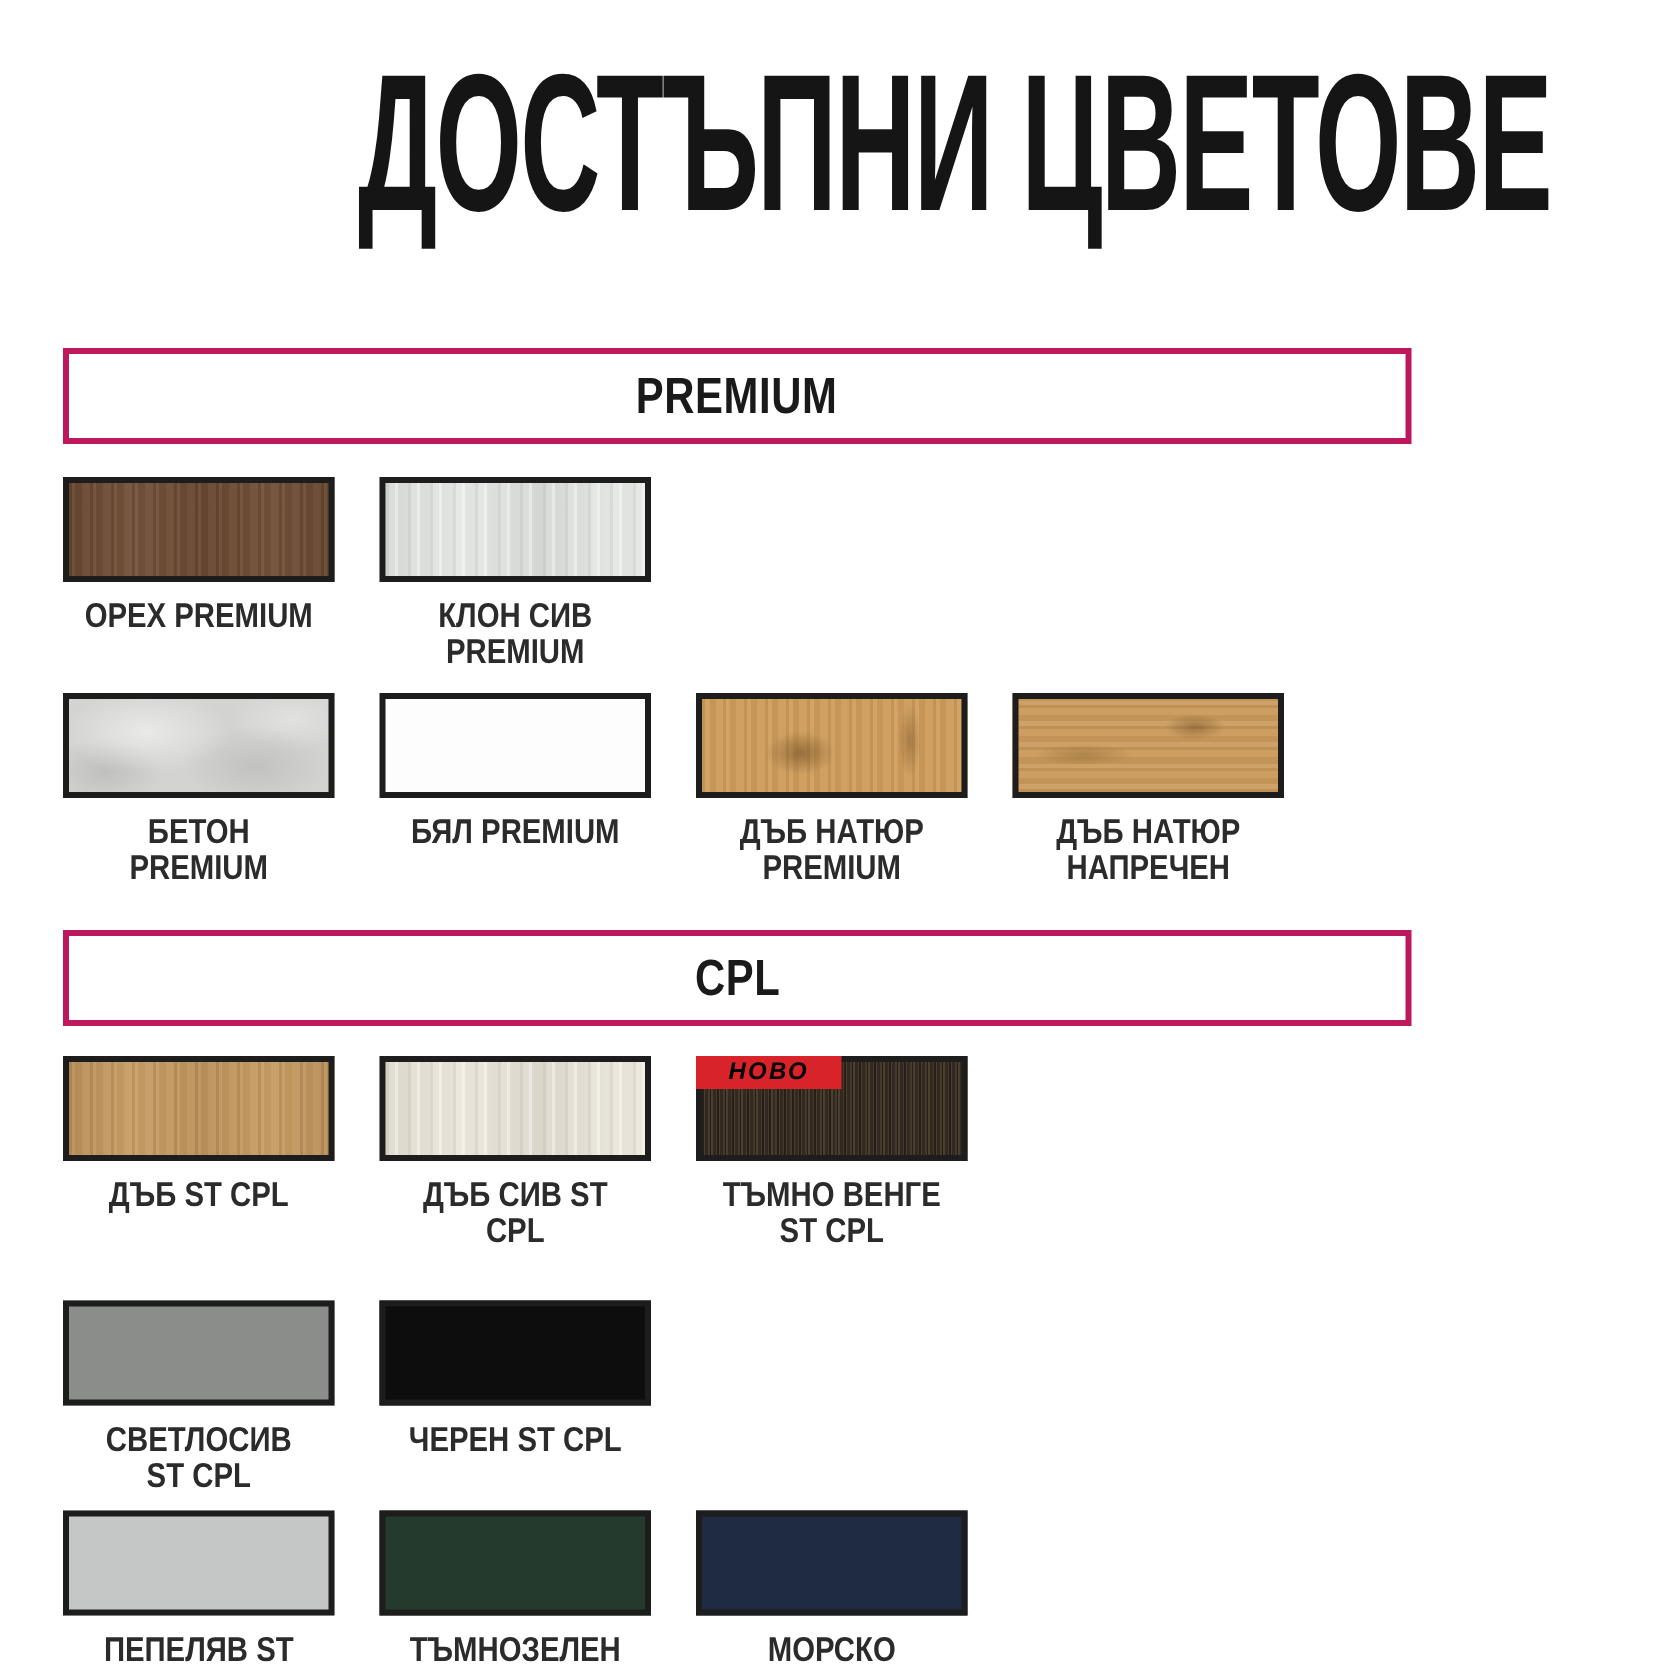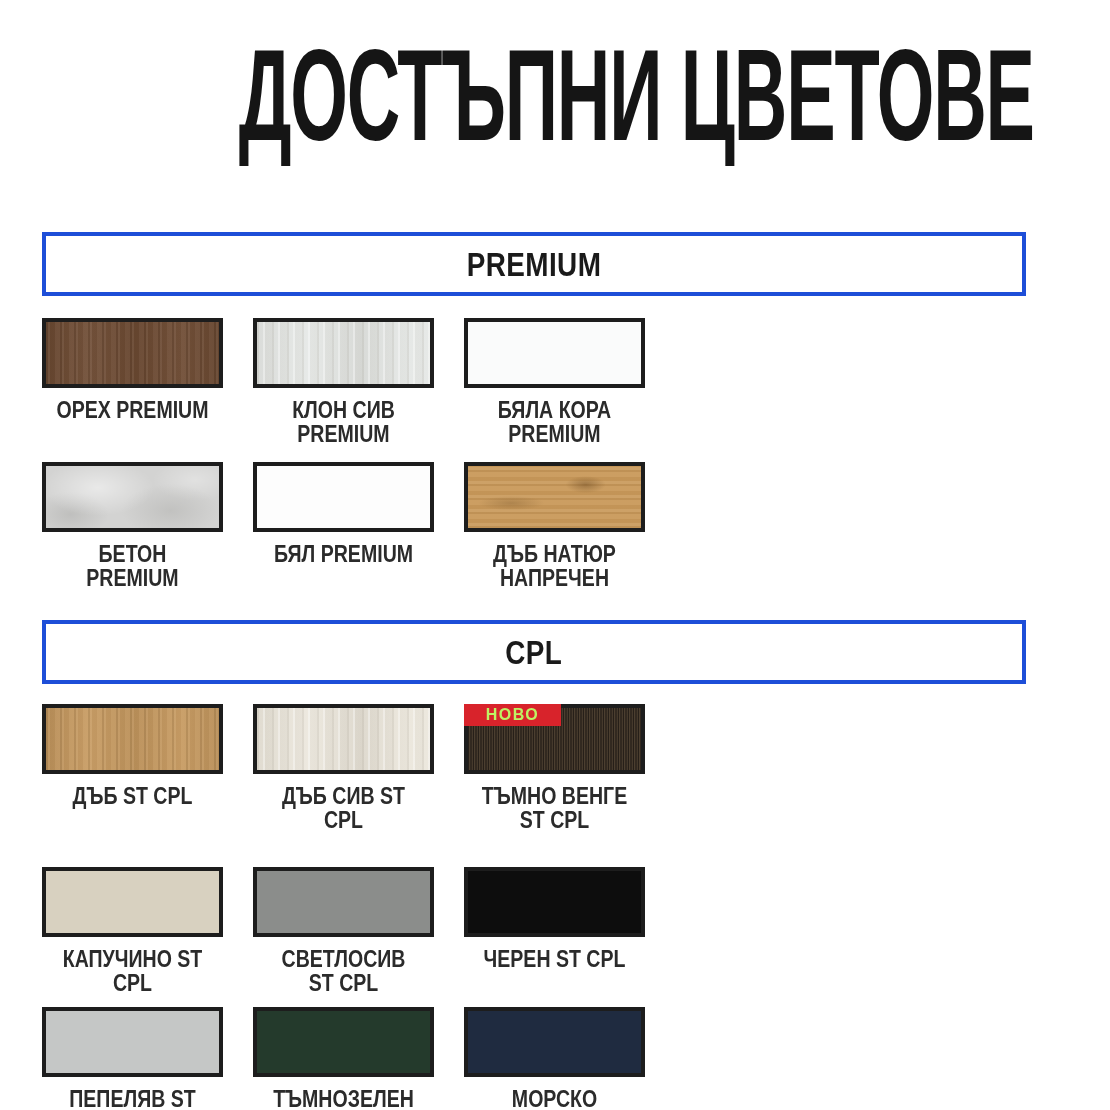--- a/index.html
+++ b/index.html
@@ -16,22 +16,22 @@
     color:#151515; text-align:center;
     letter-spacing:-2px;
     transform:scaleX(0.57);
     white-space:nowrap;
   }
 
   .content { margin-left:42px; width:1025px; }
 
   .bar {
     box-sizing:border-box;
-    width:984px; height:64px;
-    border:4px solid #1d4ed8;
+    width:899px; height:64px;
+    border:4px solid #be185d;
     background:#ffffff;
     display:flex; align-items:center; justify-content:center;
   }
   .bar-premium { margin-top:72px; }
   .bar-cpl { margin-top:30px; }
   .bar-text {
     font-size:34px; font-weight:bold; color:#1a1a1a;
     transform:scaleX(0.82); letter-spacing:0.5px;
   }
 
@@ -57,23 +57,23 @@
     font-size:23px; line-height:24px; font-weight:bold;
     color:#2b2b2b; text-align:center;
     transform:scaleX(0.85);
     white-space:pre-line;
   }
 
   .badge {
     position:absolute; top:-4px; left:-4px;
     width:97px; height:22px;
     background-color:#d8232b;
-    color:#bef264;
+    color:#000000;
     display:flex; align-items:center; justify-content:center;
-    font-size:16px; font-weight:bold; letter-spacing:1.5px;
+    font-size:16px; font-weight:bold; letter-spacing:1.5px;font-style:italic;
   }
 
   
   .tex-plain { background-image:none; }
 
   .tex-wood-v {
     background-image:
       repeating-linear-gradient(90deg,
         rgba(0,0,0,0.08) 0 2px, rgba(255,255,255,0.06) 2px 4px,
         rgba(0,0,0,0.03) 4px 9px, rgba(255,255,255,0.04) 9px 14px),
@@ -150,34 +150,34 @@
 
     <div class="row row1">
       <div class="cell">
         <div class="swatch tex-wood-v" style="background-color: rgb(110, 75, 51);"></div>
         <div class="label">ОРЕХ PREMIUM</div>
       </div>
       <div class="cell">
         <div class="swatch tex-wood-v-light" style="background-color: rgb(227, 230, 228);"></div>
         <div class="label">КЛОН СИВ PREMIUM</div>
       </div>
-      <div class="cell">
-        <div class="swatch tex-plain" style="background-color: rgb(250, 251, 251);"></div>
-        <div class="label">БЯЛА КОРА PREMIUM</div>
-      </div>
     </div>
 
     <div class="row row2">
       <div class="cell">
         <div class="swatch tex-concrete" style="background-color: rgb(211, 211, 210);"></div>
         <div class="label">БЕТОН PREMIUM</div>
       </div>
       <div class="cell">
         <div class="swatch tex-plain" style="background-color: rgb(253, 253, 253);"></div>
         <div class="label">БЯЛ PREMIUM</div>
+      </div>
+      <div class="cell">
+        <div class="swatch tex-oak-v" style="background-color: rgb(205, 155, 89);"></div>
+        <div class="label">ДЪБ НАТЮР PREMIUM</div>
       </div>
       <div class="cell">
         <div class="swatch tex-oak-h" style="background-color: rgb(201, 153, 90);"></div>
         <div class="label">ДЪБ НАТЮР НАПРЕЧЕН</div>
       </div>
     </div>
 
     <div class="bar bar-cpl">
       <span class="bar-text">CPL</span>
     </div>
@@ -194,24 +194,20 @@
       <div class="cell">
         <div class="swatch tex-wenge" style="background-color: rgb(61, 50, 39);">
           <div class="badge" style="background-color: rgb(216, 35, 43);">НОВО</div>
         </div>
         <div class="label">ТЪМНО ВЕНГЕ ST CPL</div>
       </div>
     </div>
 
     <div class="row row4">
       <div class="cell">
-        <div class="swatch tex-plain" style="background-color: rgb(216, 209, 192);"></div>
-        <div class="label">КАПУЧИНО ST CPL</div>
-      </div>
-      <div class="cell">
         <div class="swatch tex-plain" style="background-color: rgb(139, 141, 139);"></div>
         <div class="label">СВЕТЛОСИВ ST CPL</div>
       </div>
       <div class="cell">
         <div class="swatch tex-plain" style="background-color: rgb(13, 13, 13);"></div>
         <div class="label">ЧЕРЕН ST CPL</div>
       </div>
     </div>
 
     <div class="row row5">

